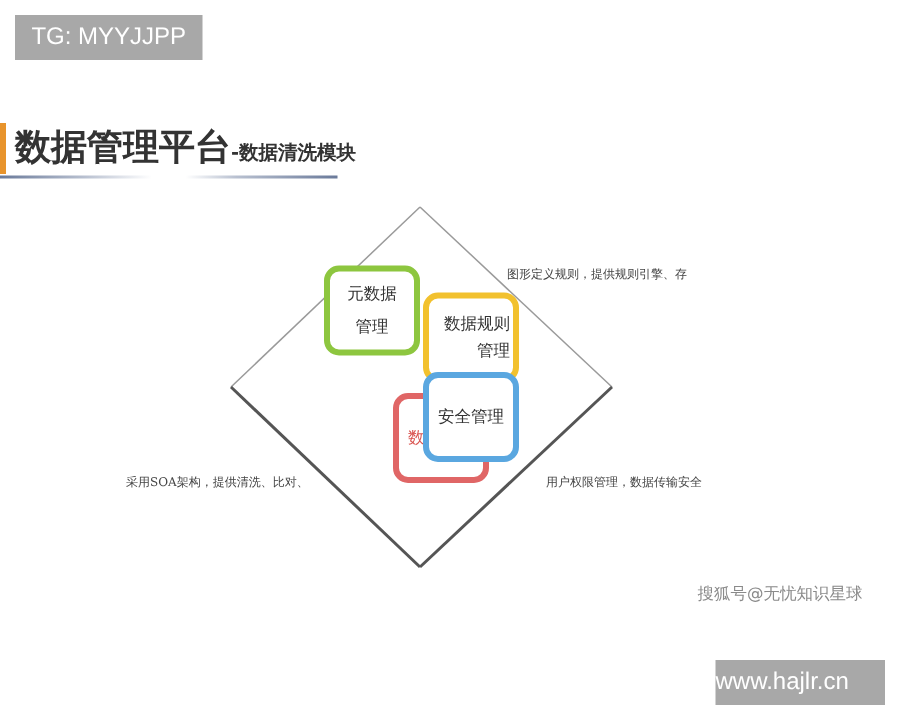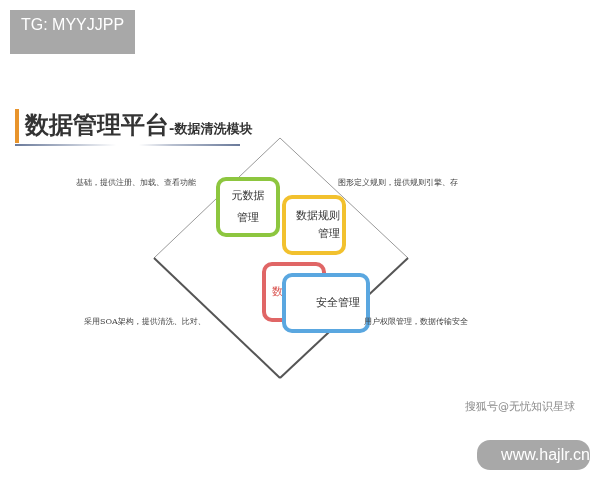--- a/index.html
+++ b/index.html
@@ -1,38 +1,38 @@
 <!DOCTYPE html>
 <html><head>
 <meta charset="utf-8">
 <style>
   html, body { margin:0; padding:0; }
   body { width:600px; height:480px; background:#ffffff; position:relative; overflow:hidden;
          font-family: "DejaVu Sans", "Liberation Sans", sans-serif; }
-  .tag { position:absolute; left:10px; top:10px; width:125px; height:44px; background:#a8a8a8;
+  .tag { position:absolute; left:10px; top:10px; width:125px; height:30px; background:#a8a8a8;
          color:#ffffff; font-family:"Liberation Sans", sans-serif; font-size:16px; line-height:30px;
          text-align:center; }
-  .title-bar { position:absolute; left:15px; top:80px; width:240px; height:40px;margin-top:27px; }
+  .title-bar { position:absolute; left:0; top:80px; width:240px; height:40px; }
   .title-accent { position:absolute; left:0; top:2px; width:4px; height:34px; background:#e8942c; }
   .title-main { position:absolute; left:10px; top:0; font-size:24px; font-weight:bold; color:#333333;
                 letter-spacing:0px; white-space:nowrap; line-height:36px; }
   .title-sub { font-size:13px; font-weight:bold; color:#333333; }
   .title-underline { position:absolute; left:0; top:37px; width:225px; height:2px;
                      background:linear-gradient(90deg,#6a7a9a 0%,#b8c0d0 25%,#ffffff 45%,#ffffff 55%,#b8c0d0 70%,#6a7a9a 100%); }
   svg.diamond { position:absolute; left:0; top:0; }
   .box { position:absolute; width:56px; height:52px; border-radius:10px; border:4px solid;
          background:#ffffff; display:flex; align-items:center; justify-content:center; text-align:center;
          font-family:"DejaVu Serif", "Liberation Serif", serif; font-size:11px; line-height:18px; color:#333; }
   .box span { display:block; width:52px; }
   .note { position:absolute; font-family:"DejaVu Serif","Liberation Serif", serif; font-size:8px;
           color:#444; line-height:12px; white-space:nowrap; }
   .watermark { position:absolute; left:465px; top:388px; font-size:11px; color:#8a8a8a;
-               font-family:"DejaVu Sans", sans-serif;margin-top:11px; }
+               font-family:"DejaVu Sans", sans-serif; }
   .url-tag { position:absolute; left:477px; top:440px; width:113px; height:30px; background:#a8a8a8;
-             color:#ffffff; font-family:"Liberation Sans", sans-serif; font-size:16px; line-height:30px; text-align:right;border-radius:13px; }
+             color:#ffffff; font-family:"Liberation Sans", sans-serif; font-size:16px; line-height:30px; text-align:left; }
 </style>
 </head>
 <body>
 
 <div class="tag">TG: MYYJJPP</div>
 
 <div class="title-bar">
   <div class="title-accent"></div>
   <div class="title-main"><span>数据管理平台</span><span class="title-sub">-数据清洗模块</span></div>
   <div class="title-underline"></div>
@@ -58,28 +58,27 @@
       <span>管理</span>
     </span>
 </div>
 
 <div class="box" style="left:216px;top:262px;border-color:#e06666;color:#d9534f;margin-left:46px;">
   <span>
       <span>数据服务</span>
     </span>
 </div>
 
-<div class="box" style="left:282px;top:273px;border-color:#5aa7e0;padding-left:24px;">
+<div class="box" style="left:282px;top:248px;border-color:#5aa7e0;">
   <span>
       <span>安全管理</span>
     </span>
 </div>
 
 <div class="note" style="left:76px;top:177px;">
-  <div>基础，提供注册、加载、查看功能</div>
 </div>
 
 <div class="note" style="left:338px;top:177px;text-align:left;">
   <div>图形定义规则，提供规则引擎、存</div>
 </div>
 
 <div class="note" style="left:84px;top:316px;text-align:left;">
   <div>采用SOA架构，提供清洗、比对、</div>
 </div>
 

